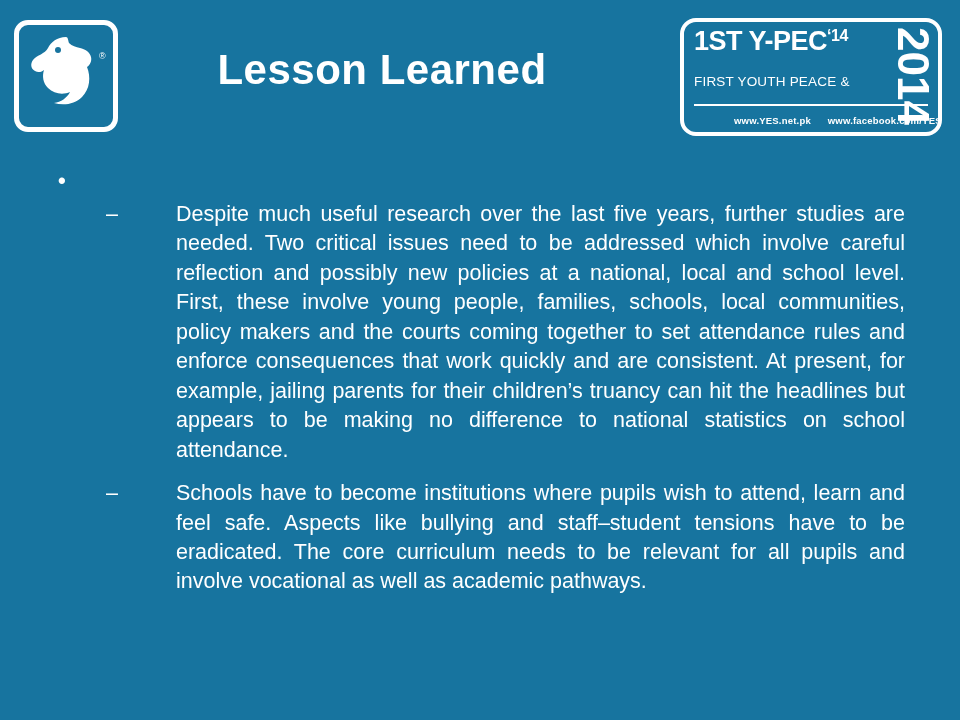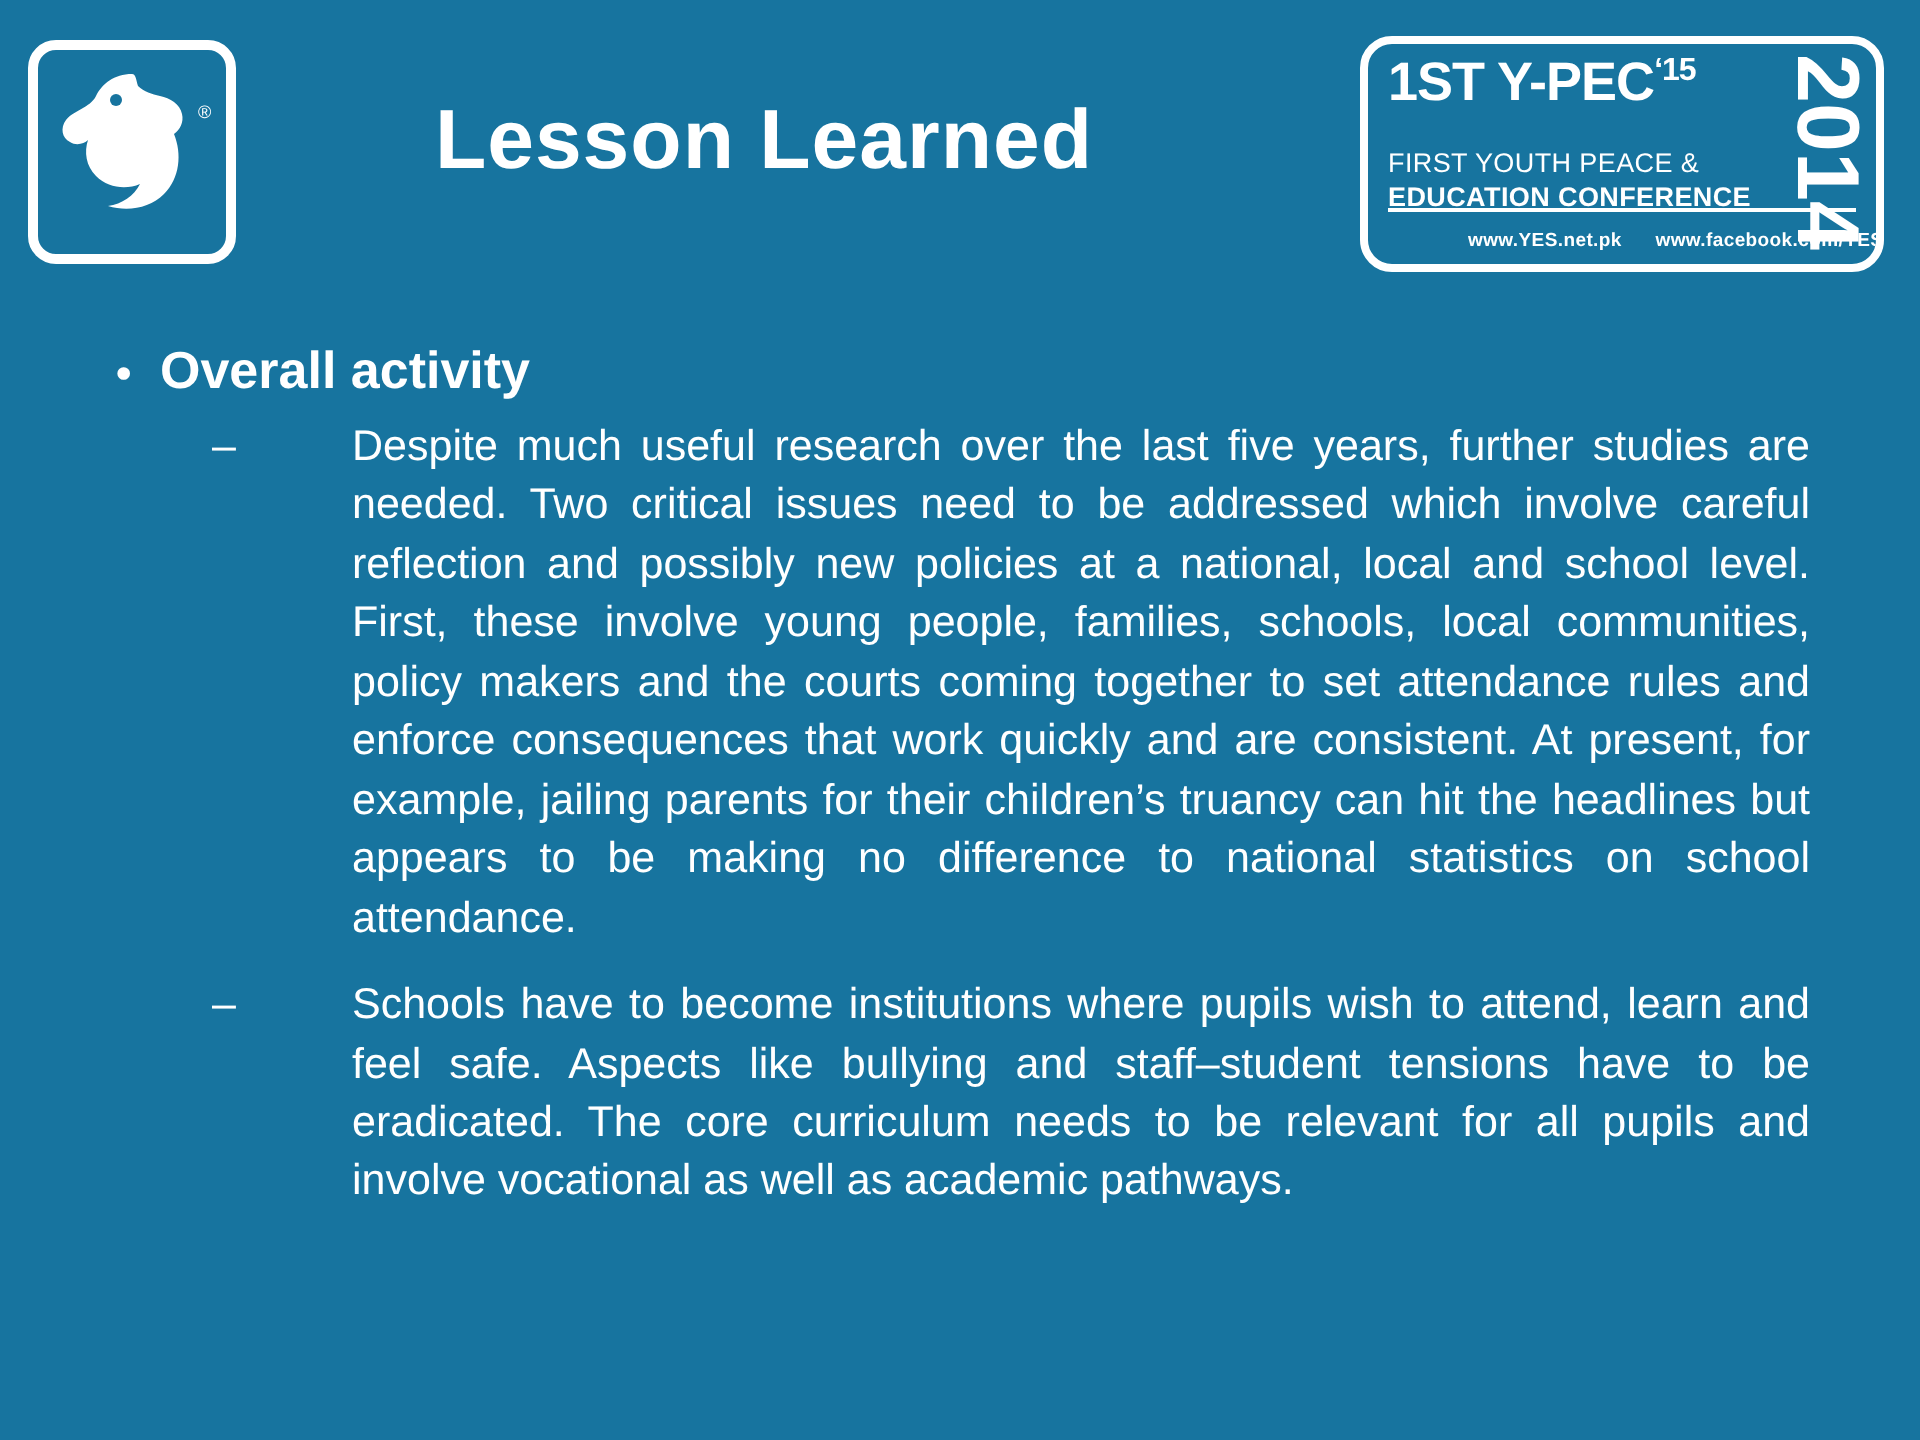--- a/index.html
+++ b/index.html
@@ -182,42 +182,40 @@
         </g>
         <text x="80" y="34" font-size="9" fill="#ffffff" font-family="Liberation Sans, sans-serif">®</text>
       </svg>
     </div>
 
     <div class="title">Lesson Learned</div>
 
     <div class="logo-right">
       <div class="lr-inner">
         <div class="lr-line1">
-          <span>1ST Y-PEC</span><span class="tick">‘15</span>
+          <span>1ST Y-PEC</span><span class="tick">‘14</span>
         </div>
         <div class="lr-line2">FIRST YOUTH PEACE &amp;</div>
-        <div class="lr-line3">EDUCATION CONFERENCE</div>
         <div class="lr-rule"></div>
         <div class="lr-urls">
           <span>www.YES.net.pk</span>
           <span>www.facebook.com/YES.pk</span>
         </div>
       </div>
       <div class="lr-year-wrap">
         <div class="lr-year-txt">2014</div>
       </div>
     </div>
 
   </div>
 
   <div class="content">
 
     <div class="l1">
       <span class="bullet">•</span>
-      <span>Overall activity</span>
     </div>
 
     <div class="l2">
       <span class="dash">–</span>
       <span class="txt">Despite much useful research over the last five years, further studies are needed. Two critical issues need to be addressed which involve careful reflection and possibly new policies at a national, local and school level. First, these involve young people, families, schools, local communities, policy makers and the courts coming together to set attendance rules and enforce consequences that work quickly and are consistent. At present, for example, jailing parents for their children’s truancy can hit the headlines but appears to be making no difference to national statistics on school attendance.</span>
     </div>
 
     <div class="l2 second">
       <span class="dash">–</span>
       <span class="txt">Schools have to become institutions where pupils wish to attend, learn and feel safe. Aspects like bullying and staff–student tensions have to be eradicated. The core curriculum needs to be relevant for all pupils and involve vocational as well as academic pathways.</span>

